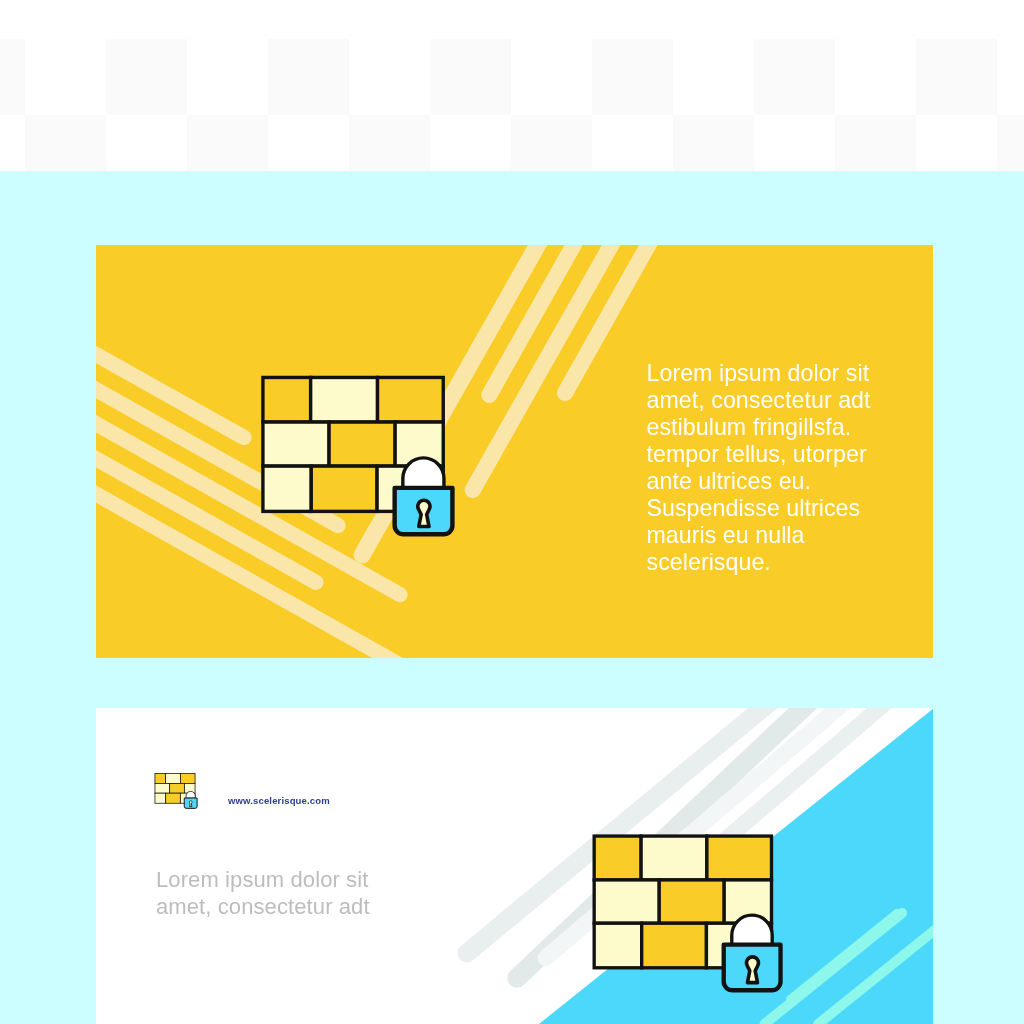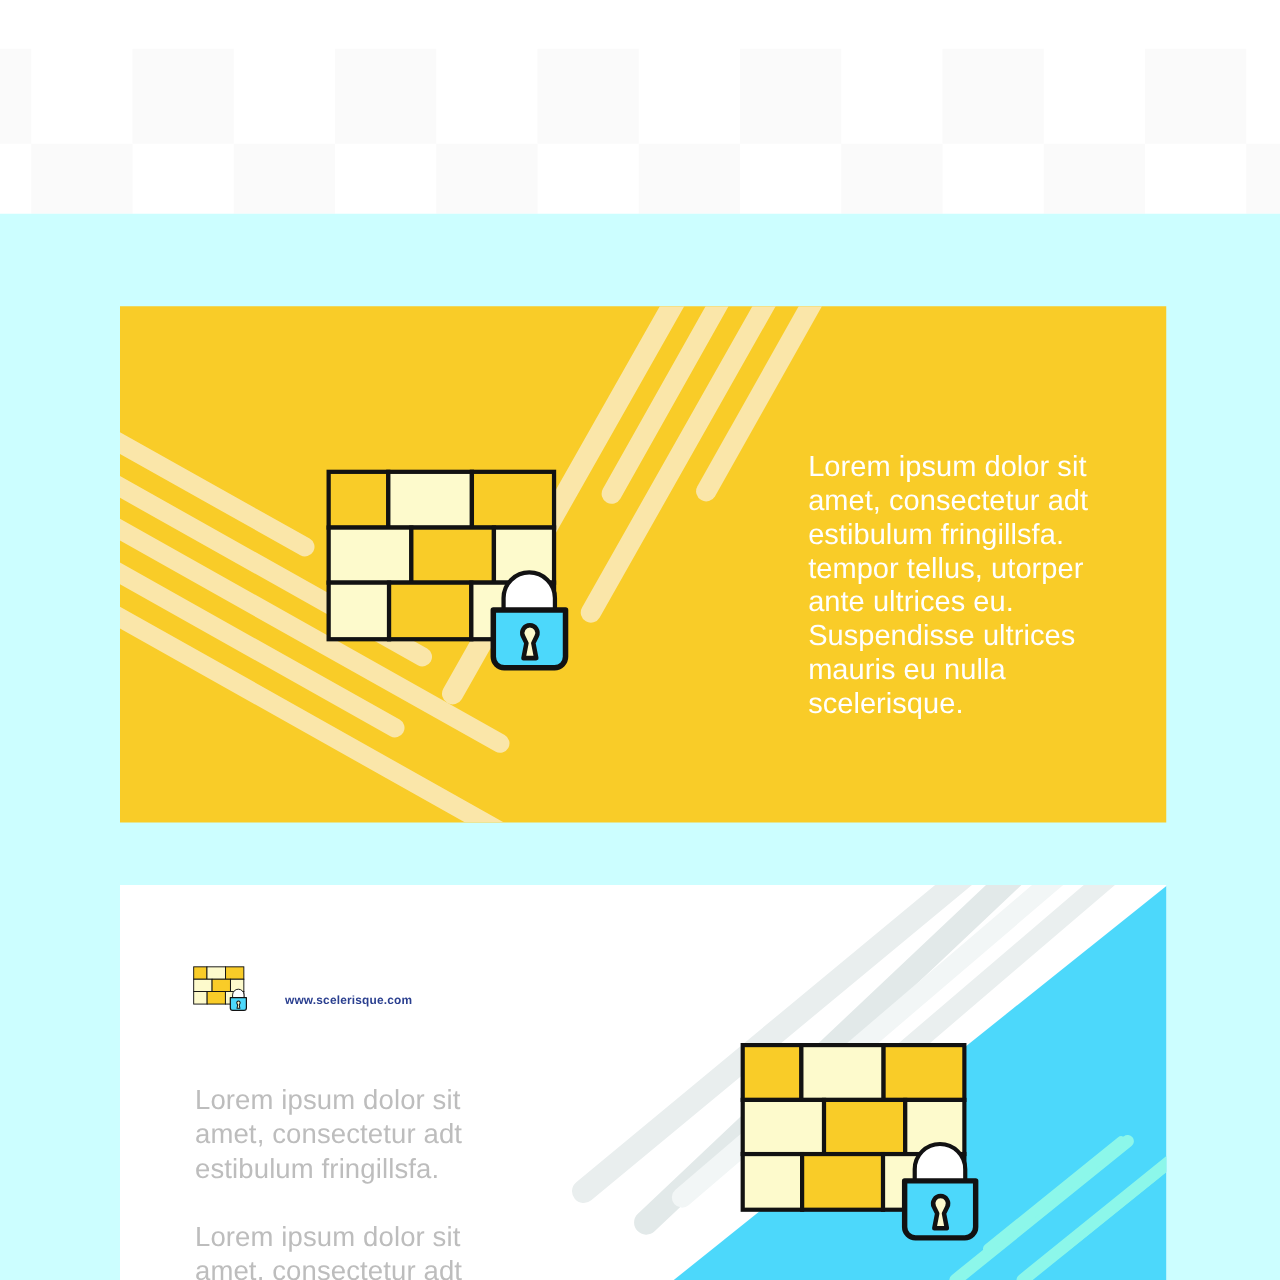--- a/index.html
+++ b/index.html
@@ -128,17 +128,16 @@
       </g>
       <g transform="translate(58.57,65.08) scale(0.2225)">
         <use href="#firewall-icon"></use>
       </g>
     </svg>
   </div>
 
   <div class="brandurl">www.scelerisque.com</div>
 
   <div class="card-text">
-    <p>Lorem ipsum dolor sit amet, consectetur adt estibulum fringillsfa.</p>
     <p>Lorem ipsum dolor sit amet, consectetur adt</p>
   </div>
 
 </div>
 
 </body></html>

